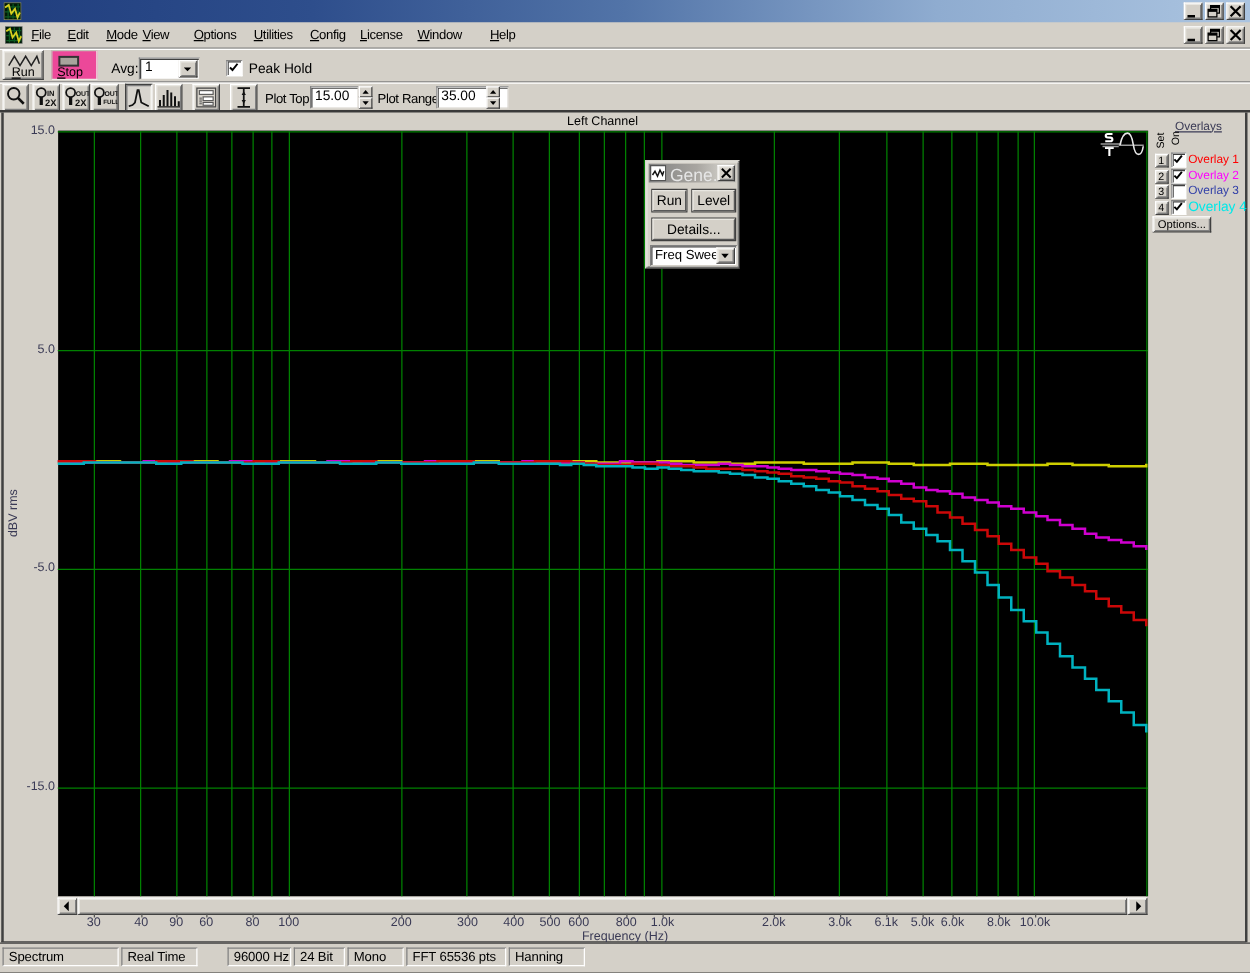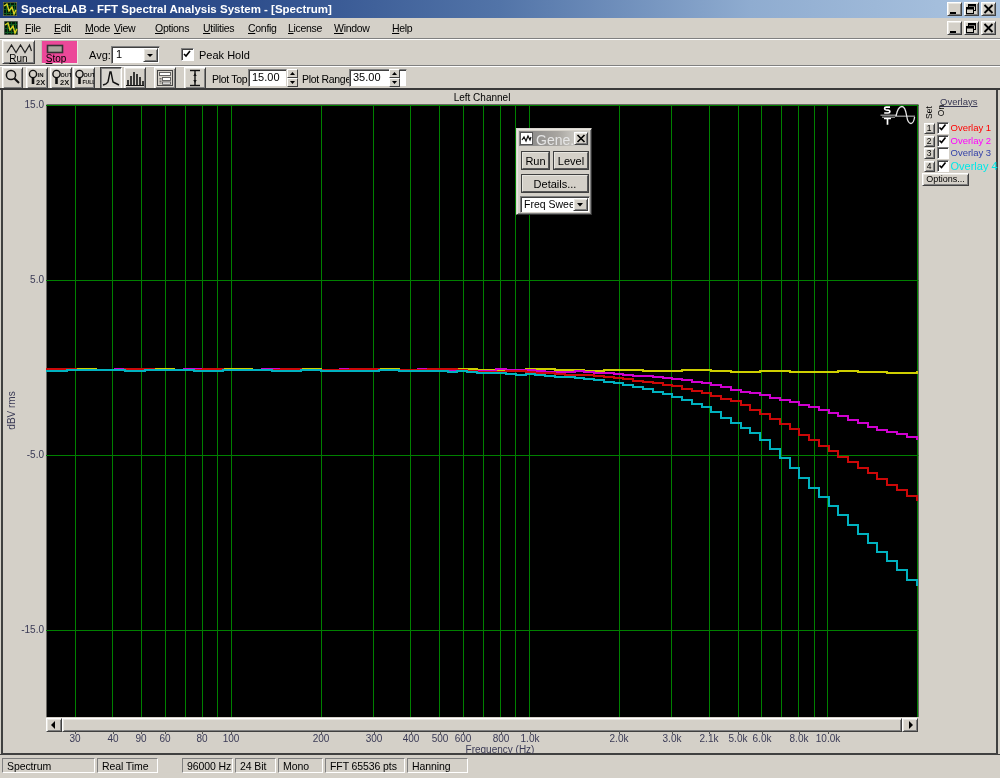--- a/index.html
+++ b/index.html
@@ -44,21 +44,20 @@
   <g stroke="#0c5a20" stroke-width="1">
    <line x1="3.5" y1="1" x2="3.5" y2="13"></line>
           <line x1="7.5" y1="1" x2="7.5" y2="13"></line>
           <line x1="11.5" y1="1" x2="11.5" y2="13"></line>
    <line x1="1" y1="3.5" x2="13" y2="3.5"></line>
           <line x1="1" y1="7.5" x2="13" y2="7.5"></line>
           <line x1="1" y1="11.5" x2="13" y2="11.5"></line>
   </g>
   <polyline points="1,4 4,2 6,9 9,5 11,12 13,8" fill="none" stroke="#d8d020" stroke-width="1.4"></polyline>
  </svg>
- <div class="txt">SpectraLAB - FFT Spectral Analysis System - [Spectrum]</div>
  <div class="winbtn raised" style="left:947px;top:2px">
         <svg width="13" height="12">
           <rect x="2" y="9" width="6" height="2" fill="#000"></rect>
         </svg>
       </div>
  <div class="winbtn raised" style="left:963.5px;top:2px">
         <svg width="13" height="12">
           <rect x="3.5" y="1.5" width="7" height="6" fill="none" stroke="#000" stroke-width="1"></rect>
           <rect x="3.5" y="1.5" width="7" height="2" fill="#000"></rect>
           <rect x="1.5" y="4.5" width="7" height="6" fill="#d4d0c8" stroke="#000" stroke-width="1"></rect>
@@ -361,21 +360,21 @@
       <div class="xlab" style="left:443px">600</div>
 <div class="xtick" style="left:501px"></div>
       <div class="xlab" style="left:481px">800</div>
 <div class="xtick" style="left:530px"></div>
       <div class="xlab" style="left:510px">1.0k</div>
 <div class="xtick" style="left:619px"></div>
       <div class="xlab" style="left:599px">2.0k</div>
 <div class="xtick" style="left:672px"></div>
       <div class="xlab" style="left:652px">3.0k</div>
 <div class="xtick" style="left:709px"></div>
-      <div class="xlab" style="left:689px">2.1k</div>
+      <div class="xlab" style="left:689px">6.1k</div>
 <div class="xtick" style="left:738px"></div>
       <div class="xlab" style="left:718px">5.0k</div>
 <div class="xtick" style="left:762px"></div>
       <div class="xlab" style="left:742px">6.0k</div>
 <div class="xtick" style="left:799px"></div>
       <div class="xlab" style="left:779px">8.0k</div>
 <div class="xtick" style="left:828px"></div>
       <div class="xlab" style="left:808px">10.0k</div>
  <div class="lbl navy" style="left:450px;top:654px;width:100px;text-align:center;font-size:10px">Frequency (Hz)</div>
 

